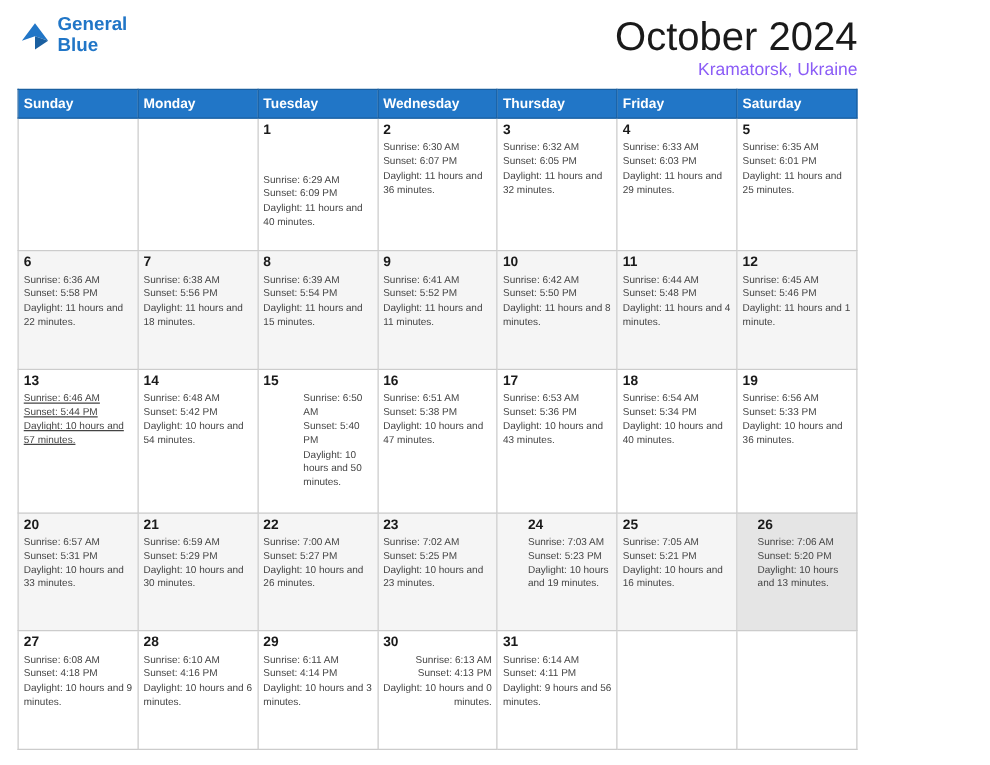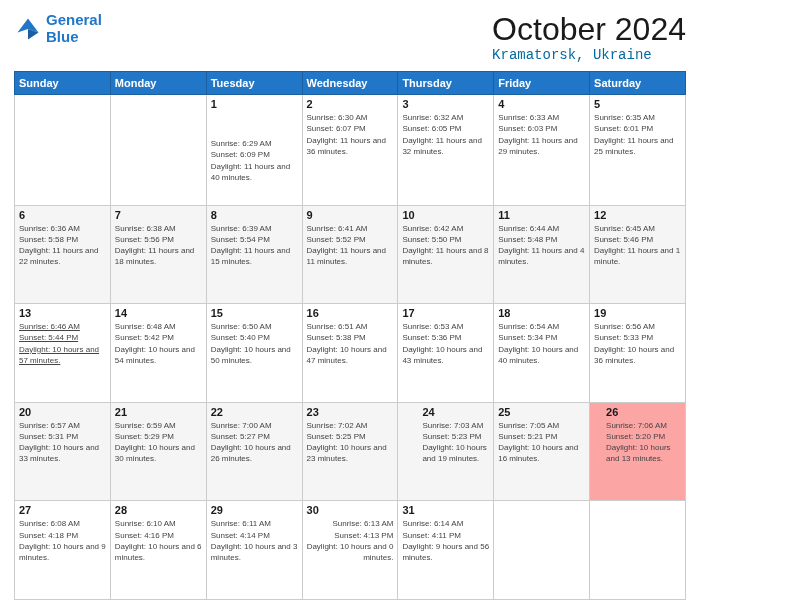--- a/index.html
+++ b/index.html
@@ -29,32 +29,31 @@
       align-items: center;
       gap: 2px;
     }
     .logo-icon {
       width: 28px;
       height: 28px;
       position: relative;
       margin-right: 2px;
     }
     .header-right {
-      text-align: left;
+      text-align: right;
     }
     .month-title {
       font-size: 32px;
       font-weight: 300;
       color: #1a1a1a;
       line-height: 1.1;
     }
     .location {
       font-size: 14px;
-      color: #0369a1;
-      font-family: Liberation Mono, monospace;
+      color: #8b5cf6;
     }
     .calendar {
       flex: 1;
       border: 1px solid #ccc;
       border-collapse: collapse;
       width: 100%;
       table-layout: fixed;
     }
     .calendar th {
       background: #2176c7;
@@ -216,21 +215,21 @@
 Daylight: 10 hours and 57 minutes.</div>
           </td>
           <td style="background: rgb(255, 255, 255);">
             <span class="day-number">14</span>
             <div class="day-info" style="white-space: pre-line;">Sunrise: 6:48 AM
 Sunset: 5:42 PM
 Daylight: 10 hours and 54 minutes.</div>
           </td>
           <td style="background: rgb(255, 255, 255);">
             <span class="day-number">15</span>
-            <div class="day-info" style="white-space: pre-line;">Sunrise: 6:50 AM
+            <div class="day-info" style="white-space: pre-line; margin-left: 32px;">Sunrise: 6:50 AM
 Sunset: 5:40 PM
 Daylight: 10 hours and 50 minutes.</div>
           </td>
           <td style="background: rgb(255, 255, 255);">
             <span class="day-number">16</span>
             <div class="day-info" style="white-space: pre-line;">Sunrise: 6:51 AM
 Sunset: 5:38 PM
 Daylight: 10 hours and 47 minutes.</div>
           </td>
           <td style="background: rgb(255, 255, 255);">
@@ -282,21 +281,21 @@
             <div class="day-info" style="white-space: pre-line;">Sunrise: 7:03 AM
 Sunset: 5:23 PM
 Daylight: 10 hours and 19 minutes.</div>
           </td>
           <td style="background: rgb(245, 245, 245);">
             <span class="day-number">25</span>
             <div class="day-info" style="white-space: pre-line;">Sunrise: 7:05 AM
 Sunset: 5:21 PM
 Daylight: 10 hours and 16 minutes.</div>
           </td>
-          <td style="background: #fca5a5; padding-left: 16px;">
+          <td style="background: #e5e5e5; padding-left: 16px;">
             <span class="day-number">26</span>
             <div class="day-info" style="white-space: pre-line;">Sunrise: 7:06 AM
 Sunset: 5:20 PM
 Daylight: 10 hours and 13 minutes.</div>
           </td>
         </tr>
         <tr>
           <td style="background: rgb(255, 255, 255);">
             <span class="day-number">27</span>
             <div class="day-info" style="white-space: pre-line;">Sunrise: 6:08 AM

